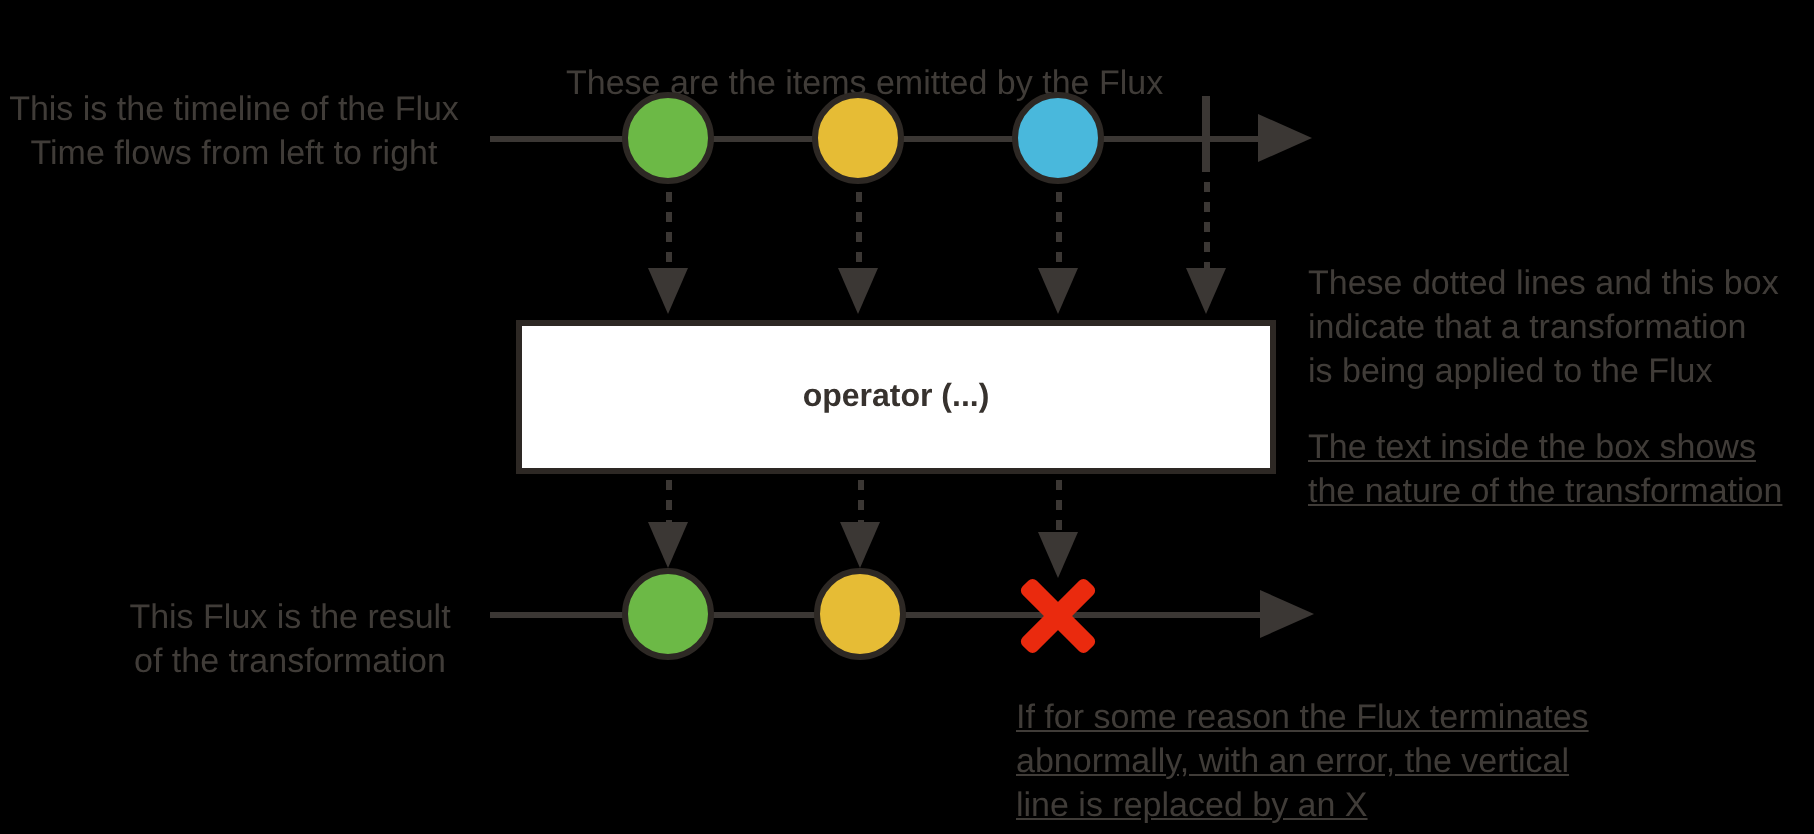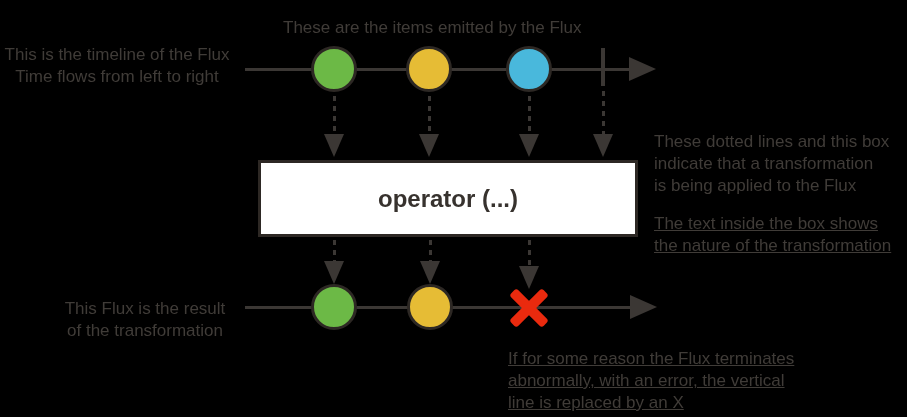--- a/index.html
+++ b/index.html
@@ -70,21 +70,21 @@
     left: 258px; top: 160px;
     width: 380px; height: 77px;
     box-sizing: border-box;
     background: var(--box-bg, #fff);
     border: 3px solid var(--box-border, #2d2824);
     display: flex;
     align-items: center;
     justify-content: center;
   }
   .op-label {
-    font-size: 24px;
+    font-size: 16px;
     font-weight: bold;
     color: var(--box-text, #37322e);
   }
   
   .xmark { position: absolute; left: 506px; top: 285px; width: 46px; height: 46px; }
   .xmark .bar {
     position: absolute;
     left: 0; top: 18px;
     width: 46px; height: 10px;
     border-radius: 3px;
@@ -93,21 +93,21 @@
   .xmark .bar.a { transform: rotate(45deg); }
   .xmark .bar.b { transform: rotate(-45deg); }
 </style>
 </head>
 <body>
 
 <div id="canvas">
 
   <div class="note center" style="left:0; top:44px; width:234px;">This is the timeline of the Flux
 Time flows from left to right</div>
-  <div class="note" style="left:283px; top:17px;">These are the items emitted by the Flux</div>
+  <div class="note" style="left:283px; top:31px;">These are the items emitted by the Flux</div>
   <div class="note" style="left:654px; top:131px;">These dotted lines and this box
 indicate that a transformation
 is being applied to the Flux</div>
   <div class="note" style="left:654px; top:213px;text-decoration:underline;">The text inside the box shows
 the nature of the transformation</div>
   <div class="note center" style="left:0; top:298px; width:290px;">This Flux is the result
 of the transformation</div>
   <div class="note" style="left:508px; top:348px;text-decoration:underline;">If for some reason the Flux terminates
 abnormally, with an error, the vertical
 line is replaced by an X</div>

